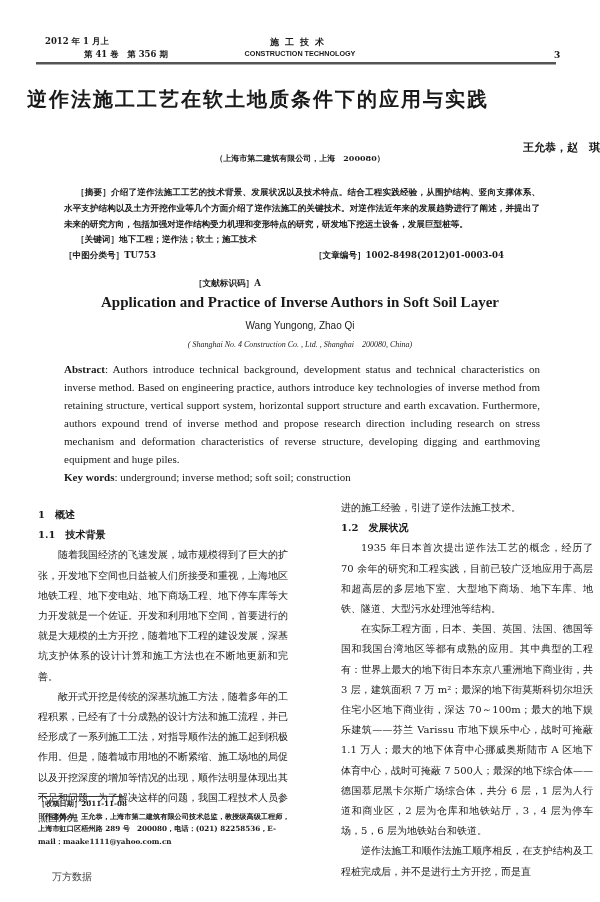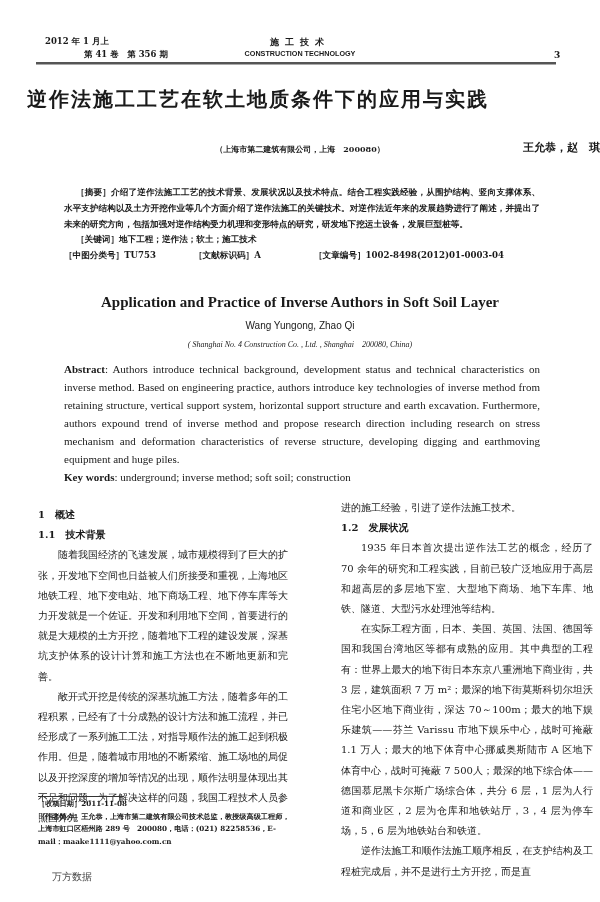--- a/index.html
+++ b/index.html
@@ -11,21 +11,21 @@
   
   .hdr-date { left: 45px; top: 36px; font-size: 8.5px; font-weight: bold; }
   .hdr-vol { left: 36px; top: 49px; font-size: 8.5px; font-weight: bold; margin-left: 48px; }
   .hdr-cn { left: 0; width: 600px; top: 36px; font-size: 9px; font-weight: bold; text-align: center; letter-spacing: 6px; }
   .hdr-en { left: 0; width: 600px; top: 49px; font-size: 8px; font-weight: bold; text-align: center; font-family: "Liberation Sans Narrow","Liberation Sans", sans-serif; transform: scaleX(0.9); }
   .hdr-page { left: 554px; top: 50px; font-size: 9px; font-weight: bold; }
   .hdr-rule { left: 36px; top: 62px; width: 520px; height: 2px; background: #555; border-bottom: 1px solid #aaa; }
 
   .title-cn { left: 0; width: 516px; top: 86px; text-align: center; font-size: 20px; letter-spacing: 2px; font-weight: bold; }
   .authors-cn { left: 0; width: 600px; top: 140px; text-align: right; font-size: 11px; font-weight: bold; }
-  .affil-cn { left: 0; width: 600px; top: 144px; text-align: center; font-size: 8px; font-weight: bold; }
+  .affil-cn { left: 0; width: 600px; top: 153px; text-align: center; font-size: 8px; font-weight: bold; }
 
   .abs-block { left: 64px; width: 476px; top: 185px; font-size: 8.6px; line-height: 15.8px; font-weight: bold; text-align: justify; }
   .lbl { font-weight: bold; margin-left: 12px; }
   .meta-line { font-size: 8.6px; font-weight: bold; }
 
   .title-en { left: 0; width: 600px; top: 294px; text-align: center; font-size: 15px; font-weight: bold; font-family: "Liberation Serif", serif; }
   .authors-en { left: 0; width: 600px; top: 320px; text-align: center; font-size: 10px; font-family: "Liberation Sans", sans-serif; }
   .affil-en { left: 0; width: 600px; top: 339px; text-align: center; font-size: 8px; font-style: italic; font-family: "Liberation Serif", serif; }
 
   .abs-en { left: 64px; width: 476px; top: 360px; font-size: 11px; line-height: 18px; text-align: justify; font-family: "Liberation Serif", serif; }
@@ -57,21 +57,21 @@
 
 <div class="abs abs-block">
   <div>
     <span class="lbl">［摘要］</span><span>介绍了逆作法施工工艺的技术背景、发展状况以及技术特点。结合工程实践经验，从围护结构、竖向支撑体系、水平支护结构以及土方开挖作业等几个方面介绍了逆作法施工的关键技术。对逆作法近年来的发展趋势进行了阐述，并提出了未来的研究方向，包括加强对逆作结构受力机理和变形特点的研究，研发地下挖运土设备，发展巨型桩等。</span>
   </div>
   <div>
     <span class="lbl">［关键词］</span><span>地下工程；逆作法；软土；施工技术</span>
   </div>
   <div class="meta-line" style="display:flex;">
     <span style="width:130px;"><span>［中图分类号］</span><span>TU753</span></span>
-    <span style="width:120px;"><span>［文献标识码］</span><span>A</span></span>
+    <span style="width:120px;margin-top:28px;"><span>［文献标识码］</span><span>A</span></span>
     <span><span>［文章编号］</span><span>1002-8498(2012)01-0003-04</span></span>
   </div>
 </div>
 
 <div class="abs title-en">Application and Practice of Inverse Authors in Soft Soil Layer</div>
 <div class="abs authors-en">Wang Yungong, Zhao Qi</div>
 <div class="abs affil-en">( Shanghai No. 4 Construction Co. , Ltd. , Shanghai　200080, China)</div>
 
 <div class="abs abs-en">
   <div>

